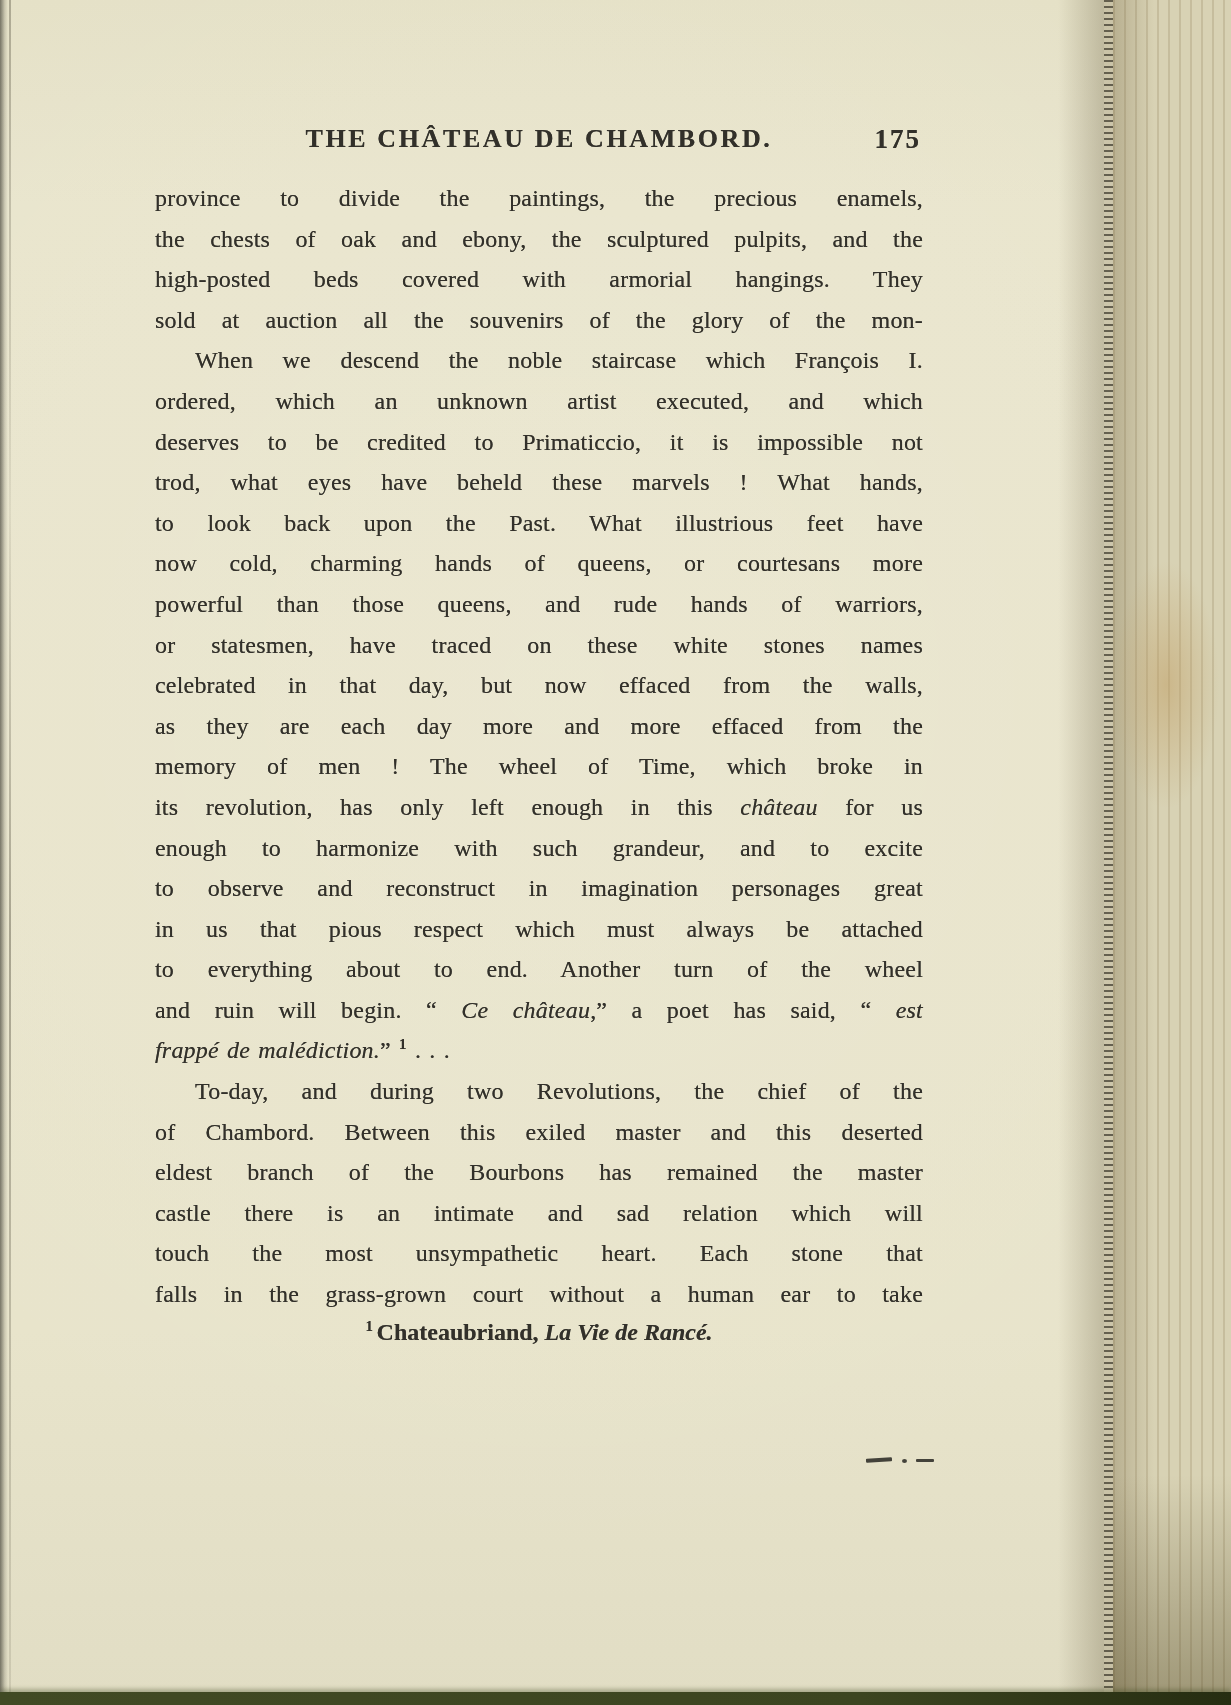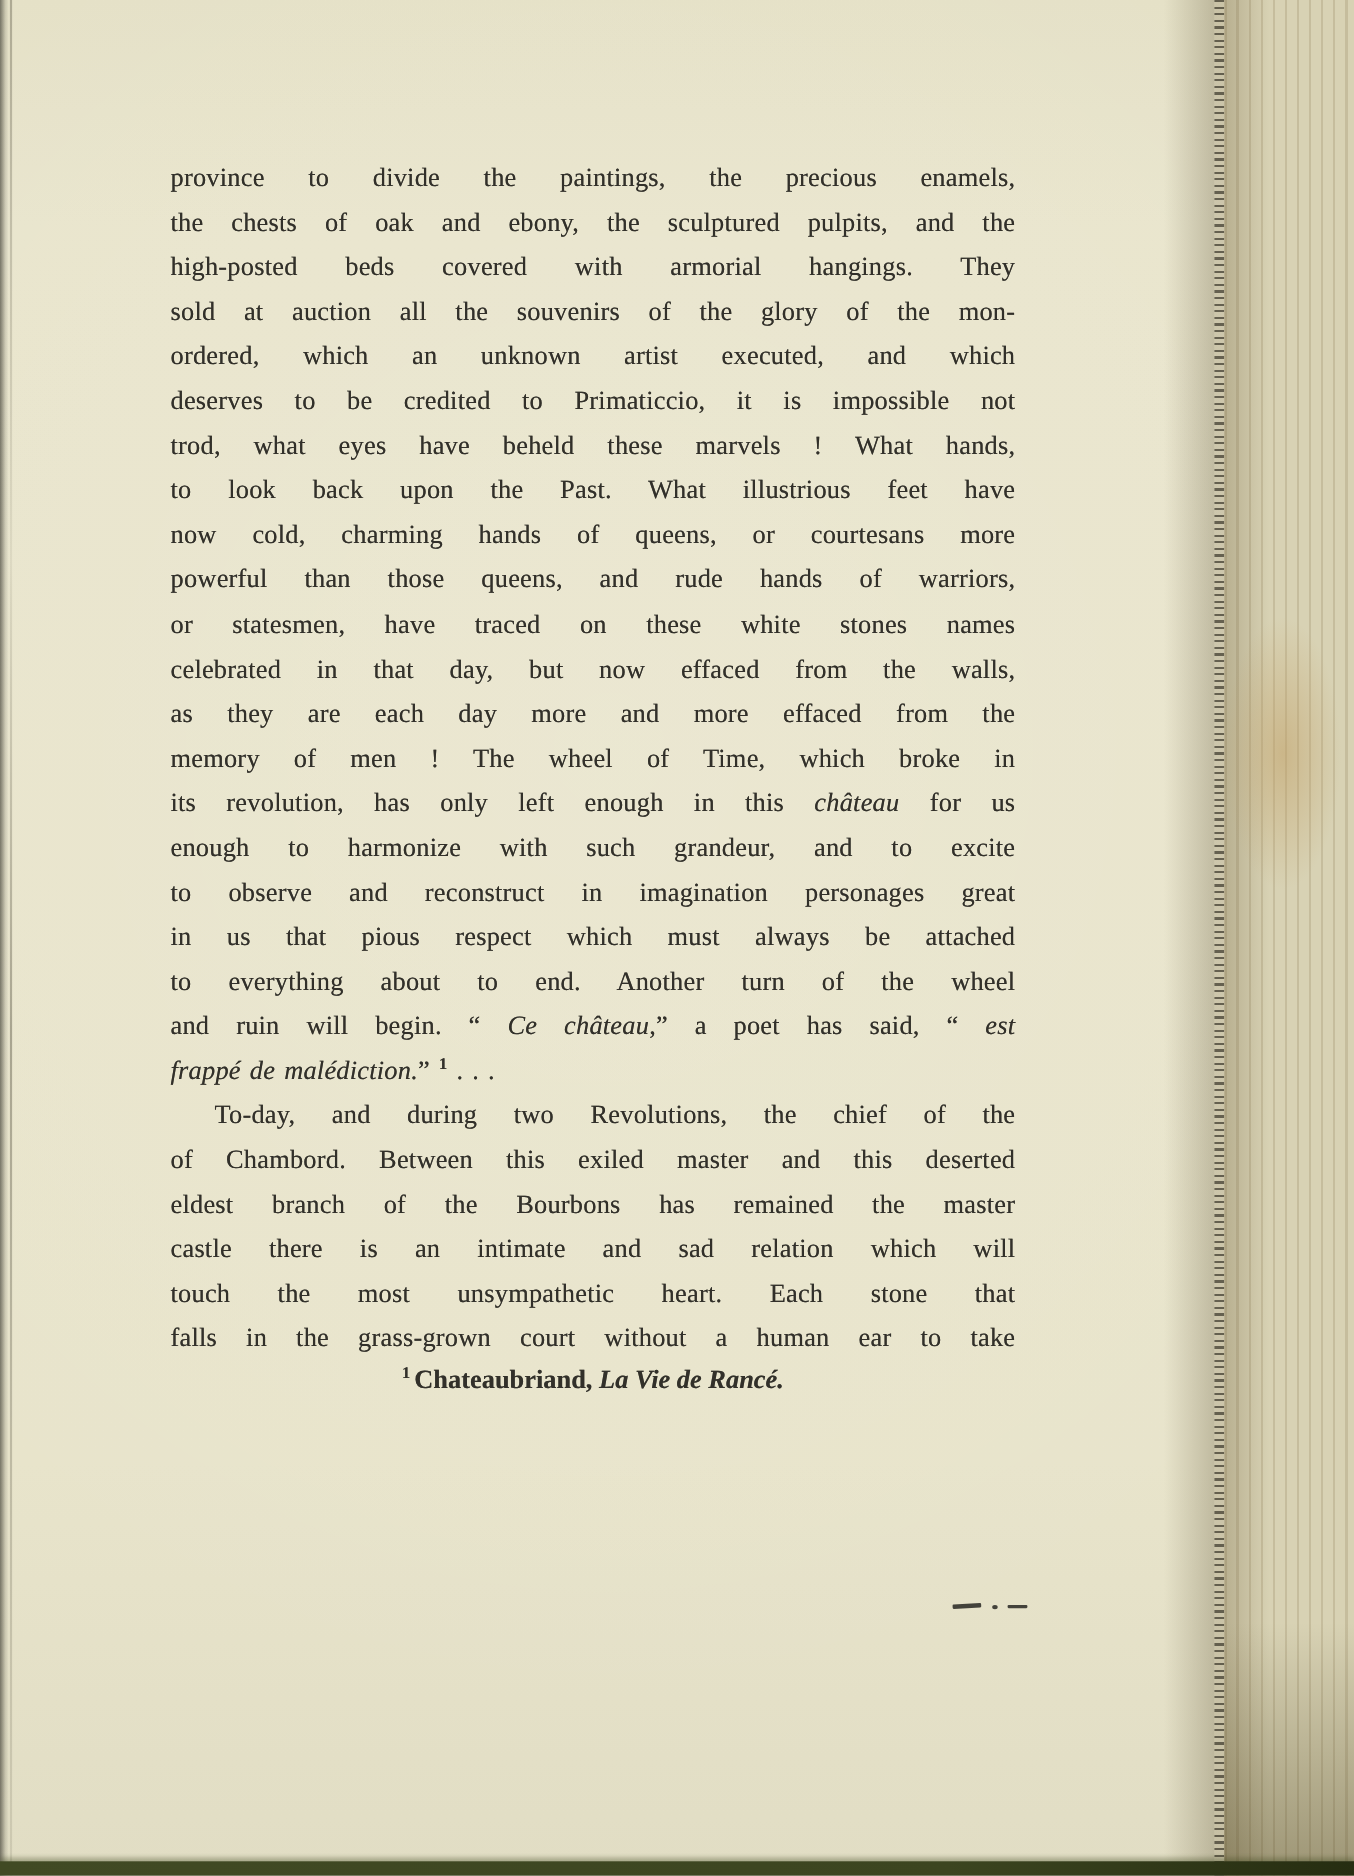--- a/index.html
+++ b/index.html
@@ -71,29 +71,34 @@
   .pen-mark .d1  { left: 0;  top: 8px; width: 26px; height: 4px; transform: rotate(-3deg); }
   .pen-mark .dot { left: 36px; top: 9px; width: 5px; height: 4px; border-radius: 50%; }
   .pen-mark .d2  { left: 50px; top: 9px; width: 18px; height: 3px; }
 </style>
 </head>
 <body>
 
 <div class="page">
 
   <div class="content">
+    <div class="header">
+      <span class="title">THE CHÂTEAU DE CHAMBORD.</span>
+      <span class="pagenum">175</span>
+    </div>
 
     <div class="body">
         <div class="para">
           <div class="line"><span>province to divide the paintings, the precious enamels,</span></div>
           <div class="line"><span>the chests of oak and ebony, the sculptured pulpits, and the</span></div>
           <div class="line"><span>high-posted beds covered with armorial hangings. They</span></div>
           <div class="line"><span>sold at auction all the souvenirs of the glory of the mon-</span></div>
         </div>
         <div class="para">
+          <div class="line indent"><span>When we descend the noble staircase which François I.</span></div>
           <div class="line"><span>ordered, which an unknown artist executed, and which</span></div>
           <div class="line"><span>deserves to be credited to Primaticcio, it is impossible not</span></div>
           <div class="line"><span>trod, what eyes have beheld these marvels ! What hands,</span></div>
           <div class="line"><span>to look back upon the Past. What illustrious feet have</span></div>
           <div class="line"><span>now cold, charming hands of queens, or courtesans more</span></div>
           <div class="line"><span>powerful than those queens, and rude hands of warriors,</span></div>
           <div class="line"><span>or statesmen, have traced on these white stones names</span></div>
           <div class="line"><span>celebrated in that day, but now effaced from the walls,</span></div>
           <div class="line"><span>as they are each day more and more effaced from the</span></div>
           <div class="line"><span>memory of men ! The wheel of Time, which broke in</span></div>

